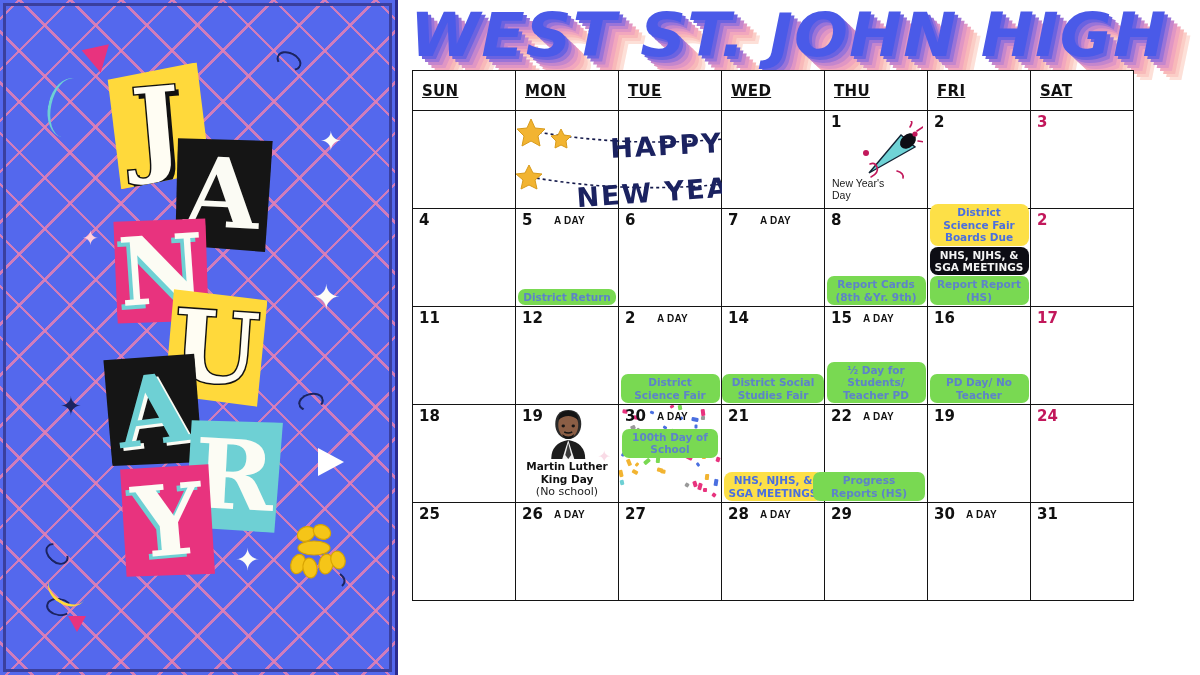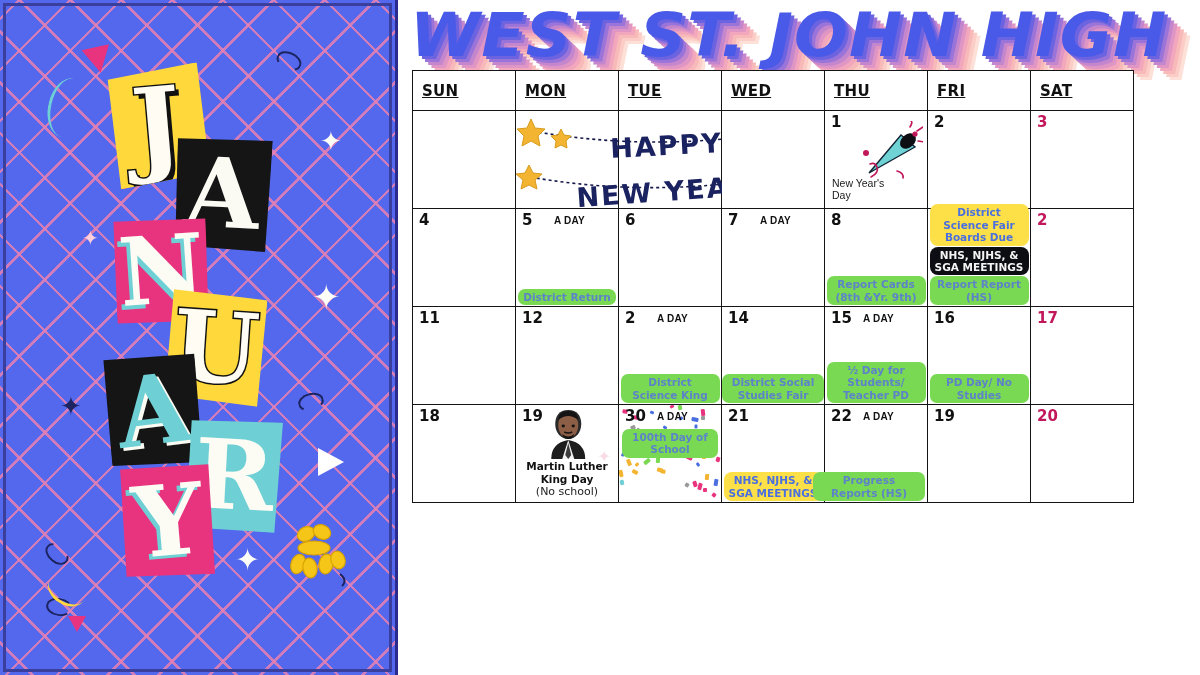--- a/index.html
+++ b/index.html
@@ -366,40 +366,40 @@
             <td>
               <span class="daynum">11</span>
             </td>
             <td>
               <span class="daynum">12</span>
             </td>
             <td>
               <span class="daynum">2</span>
               <span class="aday">A DAY</span>
               <div class="ev-stack">
-                <span class="ev green">District Science King</span>
+                <span class="ev green">District Science Fair</span>
               </div>
             </td>
             <td>
               <span class="daynum">14</span>
               <div class="ev-stack">
                 <span class="ev green wide">District Social Studies Fair</span>
               </div>
             </td>
             <td>
               <span class="daynum">15</span>
               <span class="aday">A DAY</span>
               <div class="ev-stack">
                 <span class="ev green">½ Day for Students/ Teacher PD</span>
               </div>
             </td>
             <td>
               <span class="daynum">16</span>
               <div class="ev-stack">
-                <span class="ev green">PD Day/ No Studies</span>
+                <span class="ev green">PD Day/ No Teacher</span>
               </div>
             </td>
             <td>
               <span class="daynum sat">17</span>
             </td>
           </tr>
           <tr>
             <td>
               <span class="daynum">18</span>
             </td>
@@ -485,19 +485,45 @@
               <span class="daynum">22</span>
               <span class="aday">A DAY</span>
               <div class="ev-stack">
                 <span class="ev green overflow-left wide">Progress Reports (HS)</span>
               </div>
             </td>
             <td>
               <span class="daynum">19</span>
             </td>
             <td>
-              <span class="daynum sat">20</span>
+              <span class="daynum sat">24</span>
+            </td>
+          </tr>
+          <tr>
+            <td>
+              <span class="daynum">25</span>
+            </td>
+            <td>
+              <span class="daynum">26</span>
+              <span class="aday">A DAY</span>
+            </td>
+            <td>
+              <span class="daynum">27</span>
+            </td>
+            <td>
+              <span class="daynum">28</span>
+              <span class="aday">A DAY</span>
+            </td>
+            <td>
+              <span class="daynum">29</span>
+            </td>
+            <td>
+              <span class="daynum">30</span>
+              <span class="aday">A DAY</span>
+            </td>
+            <td>
+              <span class="daynum">31</span>
             </td>
           </tr>
         </tbody>
     </table>
   </div>
 </div>
 
 </body></html>

